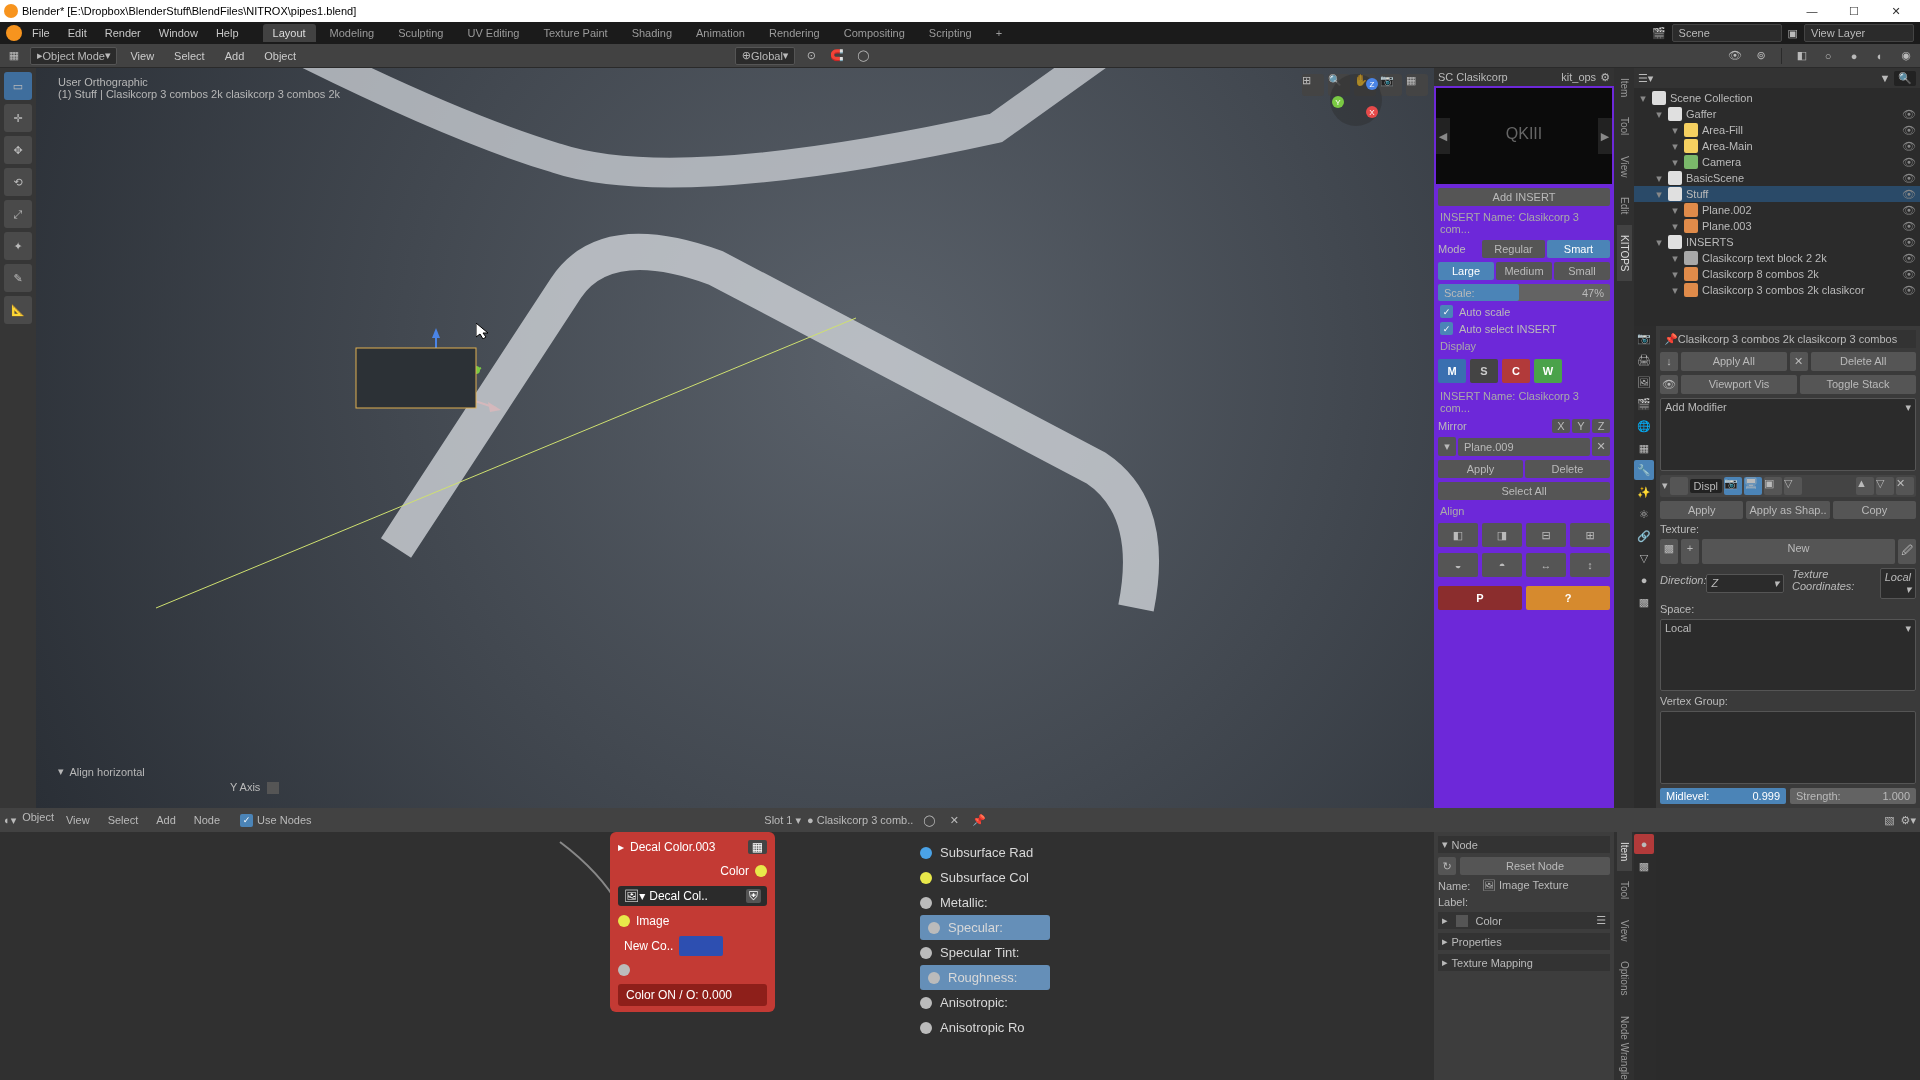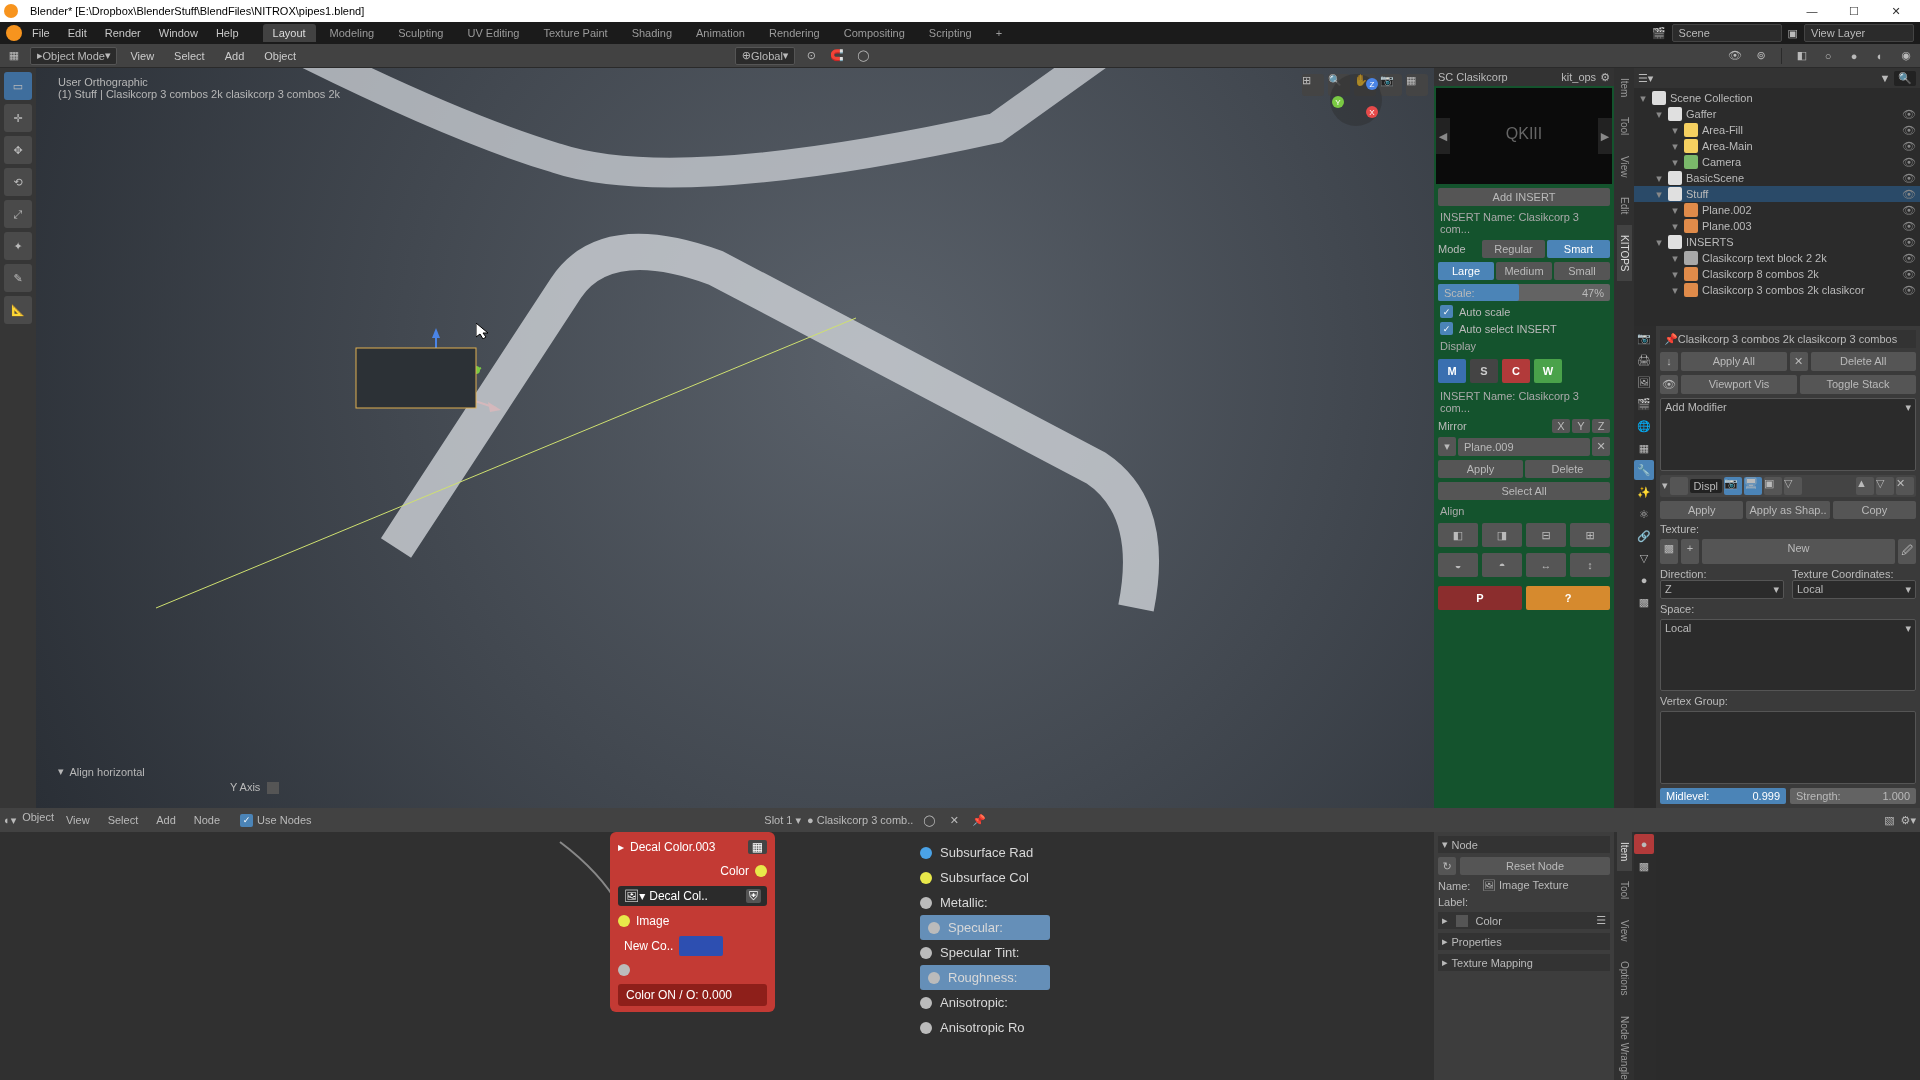--- a/index.html
+++ b/index.html
@@ -1,22 +1,22 @@
 <!DOCTYPE html>
 <html><head>
 <meta charset="utf-8">
 <style>
 * { margin:0; padding:0; box-sizing:border-box; font-family:"Segoe UI",Arial,sans-serif; }
 body { background:#393939; color:#bababa; font-size:11px; overflow:hidden; width:1920px; height:1080px; }
 .row { display:flex; align-items:center; }
-.col { display:flex; flex-direction:column; }
+.col { display:flex; flex-direction:row;font-style:italic; }
 
 
 .titlebar { height:22px; background:#fff; color:#000; display:flex; align-items:center; padding:0 4px; justify-content:space-between; }
-.titlebar .left { display:flex; align-items:center; gap:12px; }
+.titlebar .left { display:flex; align-items:center; gap:4px; }
 .titlebar .logo { width:14px; height:14px; background:#f7941e; border-radius:50%; }
 .winctl { display:flex; gap:2px; }
 .winctl span { width:40px; height:20px; display:flex; align-items:center; justify-content:center; color:#333; }
 
 
 .menubar { height:22px; background:#1b1b1b; display:flex; align-items:center; padding:0 6px; gap:2px; }
 .menubar .m { padding:2px 8px; color:#c8c8c8; font-size:11px; }
 .tabs { display:flex; gap:4px; margin-left:14px; }
 .tabs .tab { padding:3px 10px; color:#9b9b9b; }
 .tabs .tab.active { background:#424242; color:#ddd; border-radius:3px 3px 0 0; }
@@ -44,21 +44,21 @@
 .cursor3d { position:absolute; top:260px; left:370px; }
 .navgiz { position:absolute; top:6px; right:6px; display:flex; gap:4px; }
 .navgiz .g { width:22px; height:22px; background:#444; border-radius:3px; }
 
 
 .sidetabs { width:20px; background:#303030; display:flex; flex-direction:column; align-items:center; }
 .sidetabs .st { writing-mode:vertical-rl; padding:10px 2px; color:#999; font-size:10px; }
 .sidetabs .st.active { background:#424242; color:#ddd; }
 
 
-.kitops { width:180px; background:#14532d; display:flex; flex-direction:column; font-size:11px; }
+.kitops { width:180px; background:#6d28d9; display:flex; flex-direction:column; font-size:11px; }
 .kitops .hdr2 { height:18px; background:#333; display:flex; align-items:center; padding:0 4px; gap:4px; }
 .kitops .preview { height:96px; background:#0b0b0b; margin:2px; position:relative; display:flex; align-items:center; justify-content:center; }
 .kitops .preview .arrow { position:absolute; top:50%; transform:translateY(-50%); width:14px; height:36px; background:#222; color:#888; display:flex; align-items:center; justify-content:center; }
 .kitops .btn { background:#555; margin:2px 4px; padding:3px; text-align:center; border-radius:2px; }
 .kitops .grp { display:flex; gap:2px; margin:2px 4px; }
 .kitops .grp .b { flex:1; background:#555; text-align:center; padding:3px 0; border-radius:2px; }
 .kitops .grp .b.active { background:#4b84b7; color:#fff; }
 .kitops .label { padding:3px 6px; color:#aaa; }
 .kitops .chk { display:flex; align-items:center; gap:6px; padding:2px 6px; }
 .kitops .chk .box { width:13px; height:13px; background:#4b84b7; border-radius:2px; display:flex; align-items:center; justify-content:center; color:#fff; font-size:9px; }

